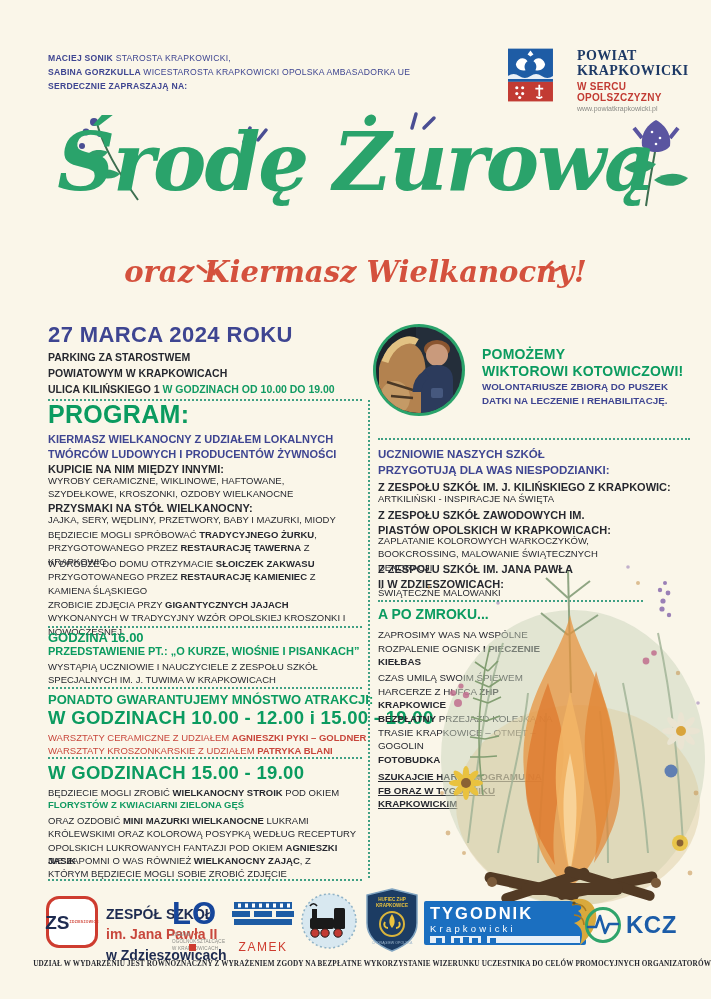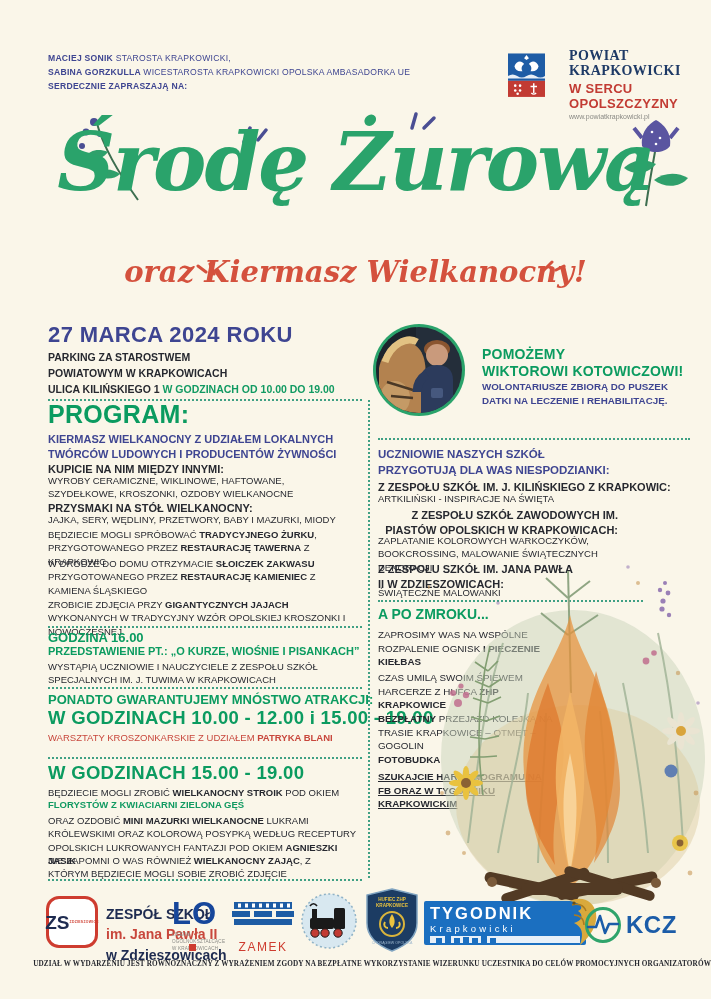--- a/index.html
+++ b/index.html
@@ -5,21 +5,21 @@
   html,body{margin:0;padding:0;}
   .poster{position:relative;width:711px;height:999px;background:#FAF6E9;overflow:hidden;
           font-family:"Liberation Sans",sans-serif;color:#26282F;}
   .abs{position:absolute;}
   .b{font-weight:700;}
   .green{color:#119A62;}
   
   .invite{font-size:8.6px;line-height:1.6;color:#3E4591;letter-spacing:.25px;}
   .crest-wrap{display:flex;gap:8px;align-items:flex-start;}
   .powiat-name{font-family:"Liberation Serif",serif;font-weight:700;color:#1E3A66;font-size:14px;line-height:1.08;letter-spacing:.4px;}
-  .powiat-tag{color:#C23B33;font-weight:700;font-size:13px;letter-spacing:.3px;margin-top:3px;}
+  .powiat-tag{color:#C23B33;font-weight:700;font-size:10px;letter-spacing:.3px;margin-top:3px;}
   .powiat-url{color:#8A8A85;font-size:7px;margin-top:2px;}
   
   .script-main{font-family:"DejaVu Serif",serif;font-style:italic;font-weight:700;color:#2AA36B;
                font-size:80px;line-height:1;text-align:center;width:100%;letter-spacing:-2px;}
   .script-sub{font-family:"DejaVu Serif",serif;font-style:italic;font-weight:700;color:#D4513D;
               font-size:29px;text-align:center;width:100%;}
   
   .date-h{color:#3E4591;font-size:22px;font-weight:700;letter-spacing:.4px;}
   .addr{font-size:10.5px;font-weight:700;line-height:1.5;color:#26282F;}
   .sep{border-top:2px dotted #3FA084;}
@@ -184,39 +184,40 @@
   <div class="abs sep" style="left:48px;top:626px;width:314px;"></div>
 
   <div class="abs h-green-md" style="left:48px;top:630px;">GODZINA 16.00</div>
   <div class="abs h-green-sm" style="left:48px;top:645px;">PRZEDSTAWIENIE PT.: „O KURZE, WIOŚNIE I PISANKACH”</div>
   <div class="abs item-body" style="left:48px;top:660px;width:320px;">WYSTĄPIĄ UCZNIOWIE I NAUCZYCIELE Z ZESPOŁU SZKÓŁ SPECJALNYCH IM. J. TUWIMA W KRAPKOWICACH</div>
   <div class="abs sep" style="left:48px;top:687px;width:314px;"></div>
 
   <div class="abs h-green-md" style="left:48px;top:692px;">PONADTO GWARANTUJEMY MNÓSTWO ATRAKCJI:</div>
   <div class="abs h-green-lg" style="left:48px;top:707px;">W GODZINACH 10.00 - 12.00 i 15.00 - 19.00</div>
   <div class="abs red-line" style="left:48px;top:731px;width:330px;">
+    <div><span>WARSZTATY CERAMICZNE Z UDZIAŁEM </span><span class="b">AGNIESZKI PYKI – GOLDNER</span></div>
     <div><span>WARSZTATY KROSZONKARSKIE Z UDZIAŁEM </span><span class="b">PATRYKA BLANI</span></div>
   </div>
   <div class="abs sep" style="left:48px;top:757px;width:314px;"></div>
 
   <div class="abs h-green-lg" style="left:48px;top:762px;">W GODZINACH 15.00 - 19.00</div>
   <div class="abs item-body" style="left:48px;top:786px;width:320px;"><span>BĘDZIECIE MOGLI ZROBIĆ </span><span class="b">WIELKANOCNY STROIK</span><span> POD OKIEM</span></div>
   <div class="abs green-line" style="left:48px;top:799px;">FLORYSTÓW Z KWIACIARNI ZIELONA GĘŚ</div>
   <div class="abs item-body" style="left:48px;top:814px;width:315px;"><span>ORAZ OZDOBIĆ </span><span class="b">MINI MAZURKI WIELKANOCNE</span><span> LUKRAMI KRÓLEWSKIMI ORAZ KOLOROWĄ POSYPKĄ WEDŁUG RECEPTURY OPOLSKICH LUKROWANYCH FANTAZJI POD OKIEM </span><span class="b">AGNIESZKI JASIK</span></div>
   <div class="abs item-body" style="left:48px;top:854px;width:300px;"><span>NIE ZAPOMNI O WAS RÓWNIEŻ </span><span class="b">WIELKANOCNY ZAJĄC</span><span>, Z KTÓRYM BĘDZIECIE MOGLI SOBIE ZROBIĆ ZDJĘCIE</span></div>
   <div class="abs sep" style="left:48px;top:879px;width:314px;"></div>
 
   <div class="abs sep" style="left:378px;top:438px;width:312px;"></div>
   <div class="abs sub-indigo" style="left:378px;top:446px;width:310px;font-size:11.5px;">
     <div>UCZNIOWIE NASZYCH SZKÓŁ</div>
     <div>PRZYGOTUJĄ DLA WAS NIESPODZIANKI:</div>
   </div>
   <div class="abs item-head" style="left:378px;top:480px;width:310px;">Z ZESPOŁU SZKÓŁ IM. J. KILIŃSKIEGO Z KRAPKOWIC:</div>
   <div class="abs item-body" style="left:378px;top:492px;width:310px;">ARTKILIŃSKI - INSPIRACJE NA ŚWIĘTA</div>
-  <div class="abs item-head" style="left:378px;top:508px;width:240px;text-align:right;">Z ZESPOŁU SZKÓŁ ZAWODOWYCH IM. PIASTÓW OPOLSKICH W KRAPKOWICACH:</div>
+  <div class="abs item-head" style="left:378px;top:508px;width:240px;">Z ZESPOŁU SZKÓŁ ZAWODOWYCH IM. PIASTÓW OPOLSKICH W KRAPKOWICACH:</div>
   <div class="abs item-body" style="left:378px;top:534px;width:260px;">ZAPLATANIE KOLOROWYCH WARKOCZYKÓW, BOOKCROSSING, MALOWANIE ŚWIĄTECZNYCH DEKORACJI</div>
   <div class="abs item-head" style="left:378px;top:562px;width:200px;">Z ZESPOŁU SZKÓŁ IM. JANA PAWŁA II W ZDZIESZOWICACH:</div>
   <div class="abs item-body" style="left:378px;top:586px;width:260px;">ŚWIĄTECZNE MALOWANKI</div>
   <div class="abs sep" style="left:378px;top:600px;width:265px;"></div>
 
   <div class="abs h-green-md" style="left:378px;top:606px;font-size:14px;">A PO ZMROKU...</div>
   <div class="abs ev" style="left:378px;top:628px;width:172px;"><span>ZAPROSIMY WAS NA WSPÓLNE ROZPALENIE OGNISK </span><span class="b">I PIECZENIE KIEŁBAS</span></div>
   <div class="abs ev" style="left:378px;top:671px;width:172px;"><span>CZAS UMILĄ SWOIM ŚPIEWEM HARCERZE Z HUFCA </span><span class="b">ZHP KRAPKOWICE</span></div>
   <div class="abs ev" style="left:378px;top:712px;width:180px;"><span class="b">BEZPŁATNY</span><span> PRZEJAZD KOLEJKĄ NA TRASIE KRAPKOWICE – OTMĘT – GOGOLIN</span></div>
   <div class="abs ev b-all" style="left:378px;top:753px;">FOTOBUDKA</div>

